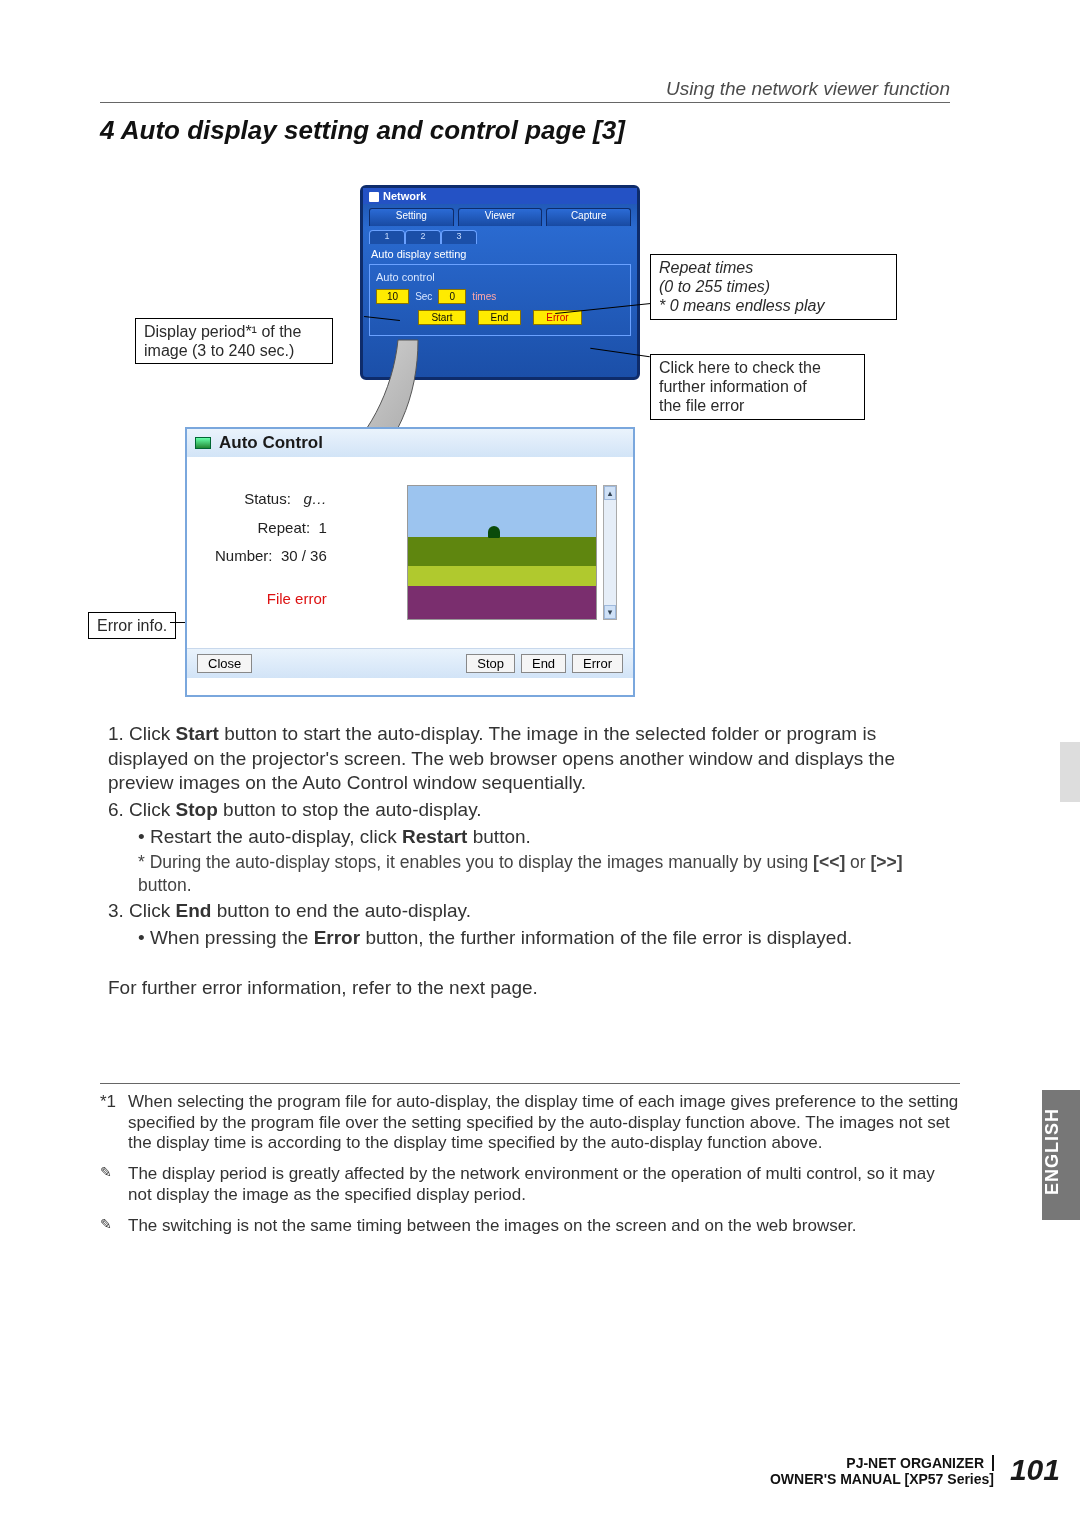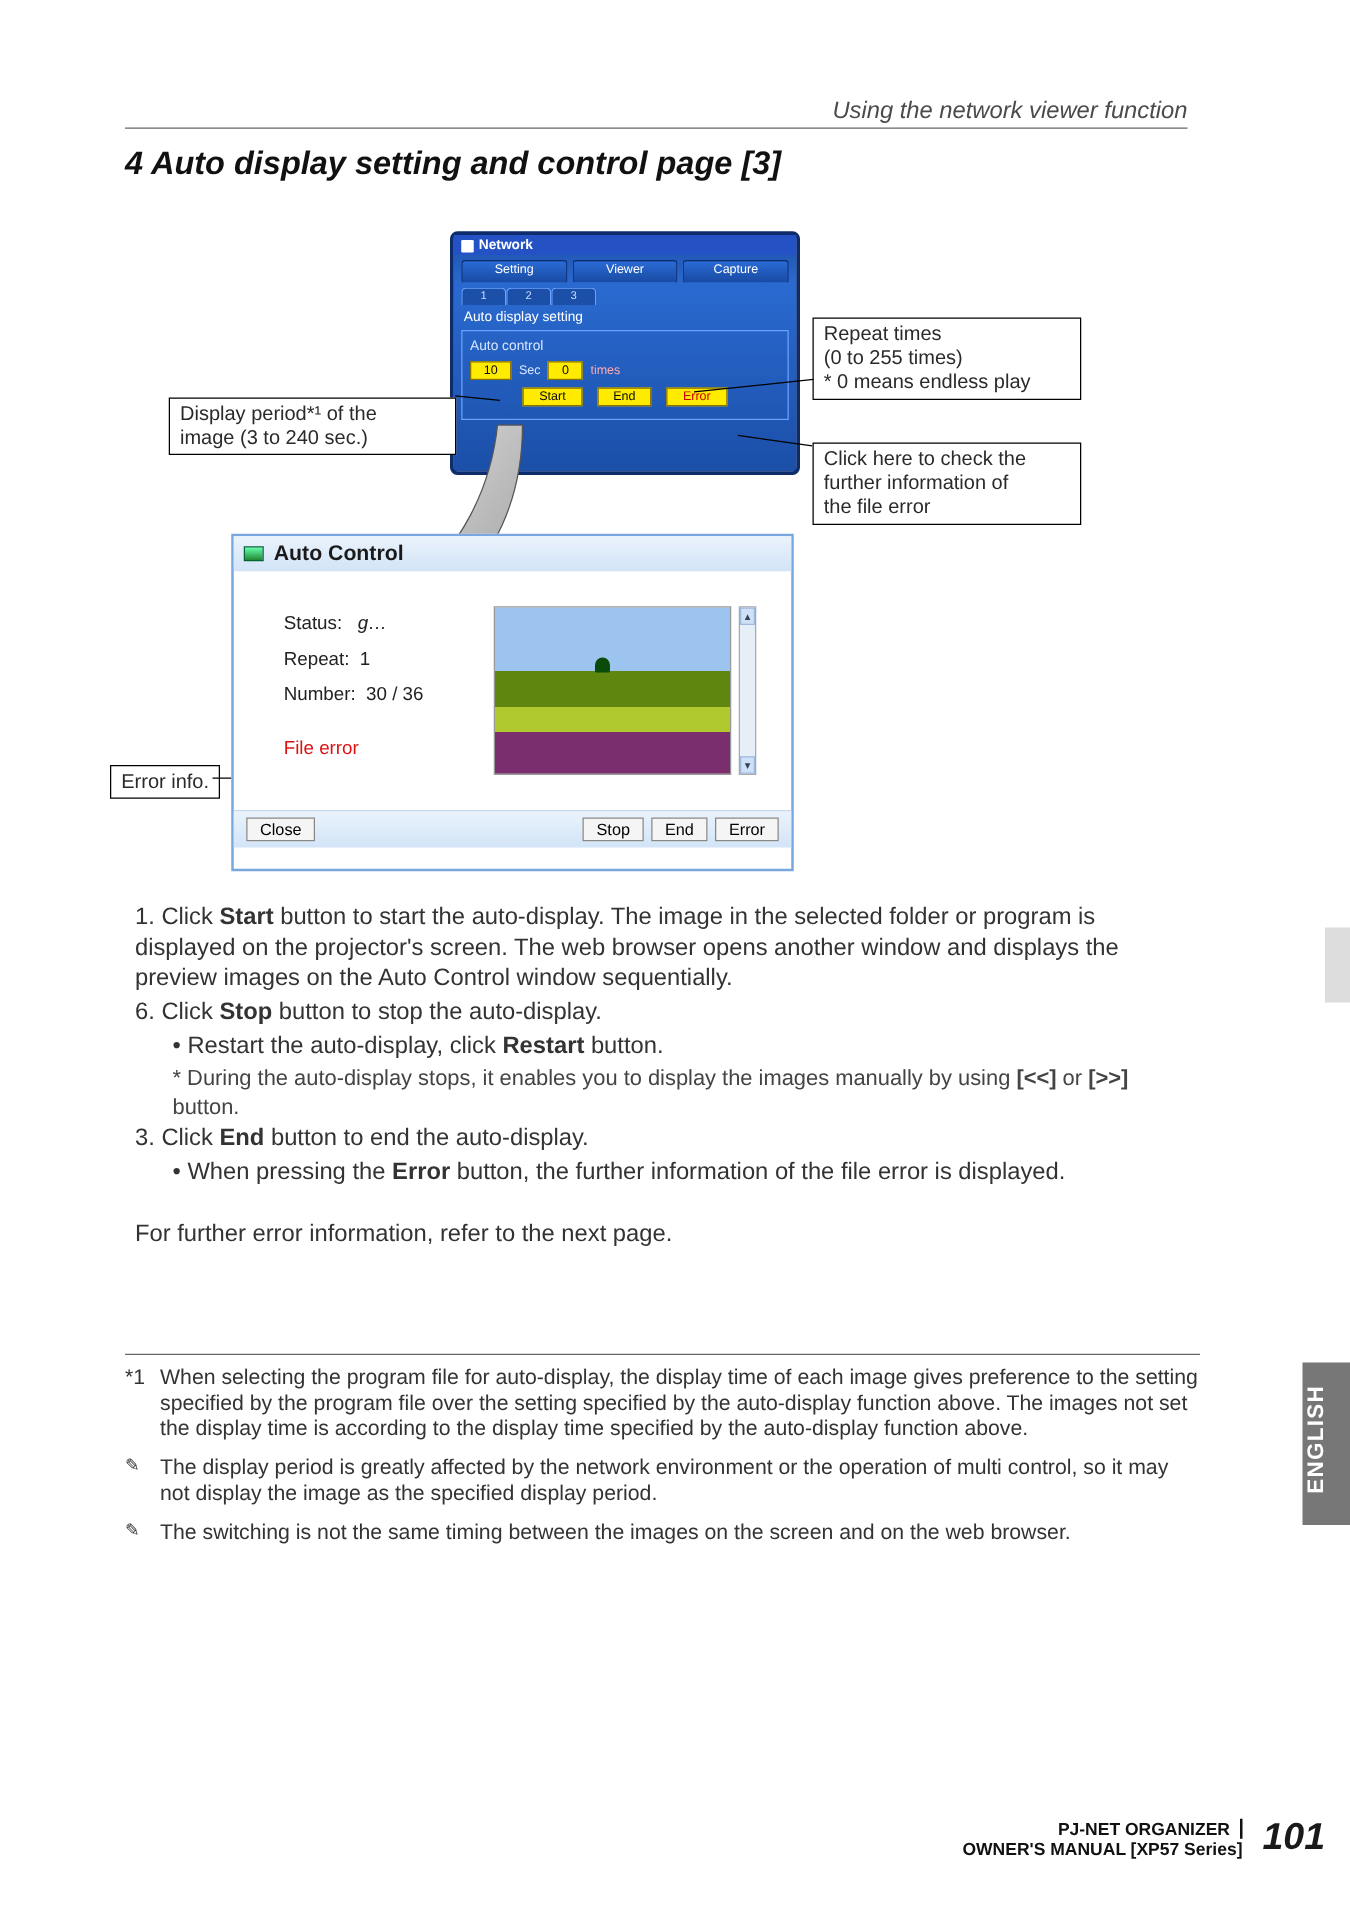--- a/index.html
+++ b/index.html
@@ -116,21 +116,22 @@
   }
   .autoctrl .title2 {
     background: linear-gradient(#eaf3fc,#d2e4f7);
     padding: 4px 8px;
     font-weight: bold;
     font-size: 17px;
     display:flex; align-items:center; gap:8px;
   }
   .autoctrl .body2 {
     display:flex; 
-    padding: 28px 28px;
+    padding: 28px 16px;
+    text-align: right;
   }
   .statblock { font-size: 15px; color:#222; line-height: 1.9; margin-left: 12px;}
   .statblock .err { color: #d11; margin-top: 14px; }
   .preview {
     width: 190px; height: 135px;
     border: 1px solid #999;
     background: linear-gradient(#9cc4ef 0 38%, #5f860f 38% 60%, #b0c92e 60% 75%, #7a2e6e 75% 100%);
     position: relative;
     margin-left: auto;
     margin-right: 6px;
@@ -243,25 +244,25 @@
       <span class="times-txt">times</span>
     </div>
     <div class="row" style="justify-content:center;gap:12px;">
       <span class="ybtn">Start</span>
       <span class="ybtn">End</span>
       <span class="ybtn" style="color:#c00">Error</span>
     </div>
   </div>
 </div>
 
-<div class="callout" style="left:135px; top:318px; width:230px;"><span style="white-space:pre-line">Display period*¹ of the
+<div class="callout" style="left:135px; top:318px; width:198px;"><span style="white-space:pre-line">Display period*¹ of the
 image (3 to 240 sec.)</span></div>
 <div class="leader" style="left:364px; top:318px; width:36px; transform:rotate(6deg);"></div>
 
-<div class="callout" style="left:650px; top:254px; width:215px;"><span style="white-space:pre-line">Repeat times
+<div class="callout" style="left:650px; top:254px; width:247px;font-style:italic;"><span style="white-space:pre-line">Repeat times
 (0 to 255 times)
 * 0 means endless play</span></div>
 <div class="leader" style="left:555px; top:308px; width:96px; transform:rotate(-6deg);"></div>
 
 <div class="callout" style="left:650px; top:354px; width:215px;"><span style="white-space:pre-line">Click here to check the
 further information of
 the file error</span></div>
 <div class="leader" style="left:590px; top:352px; width:60px; transform:rotate(8deg);"></div>
 
 <div class="callout" style="left:88px; top:612px;">Error info.</div>

